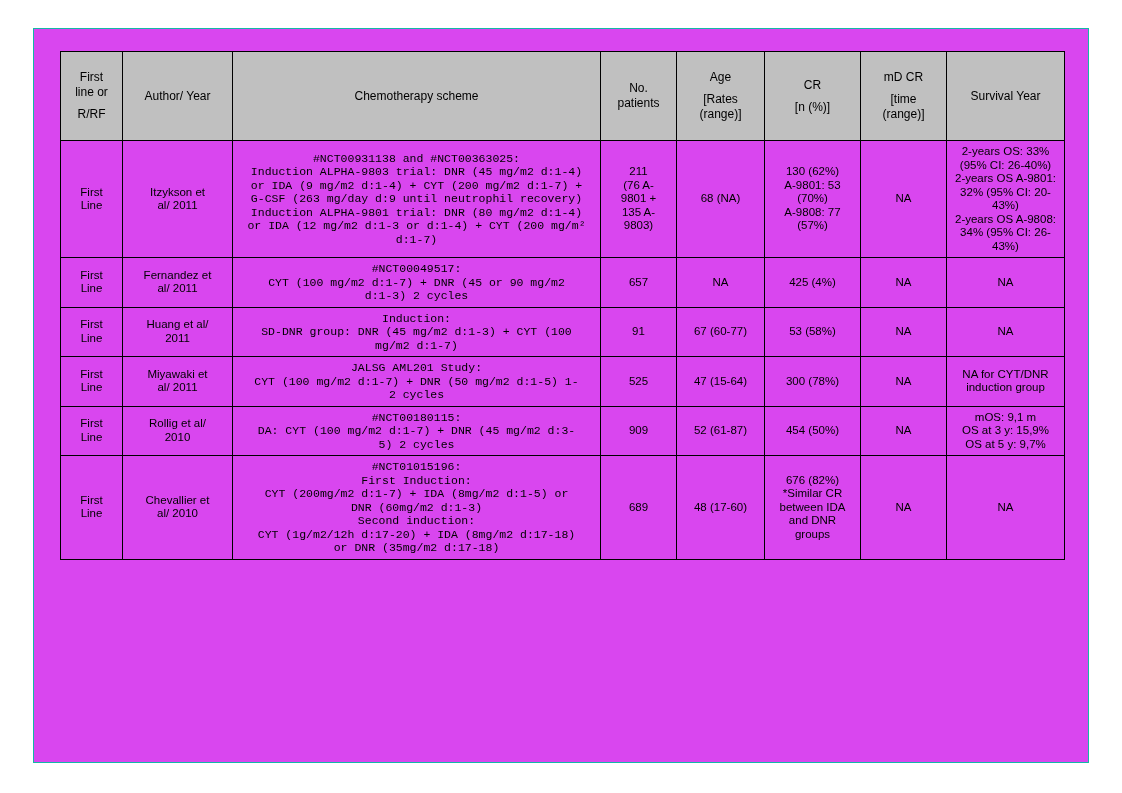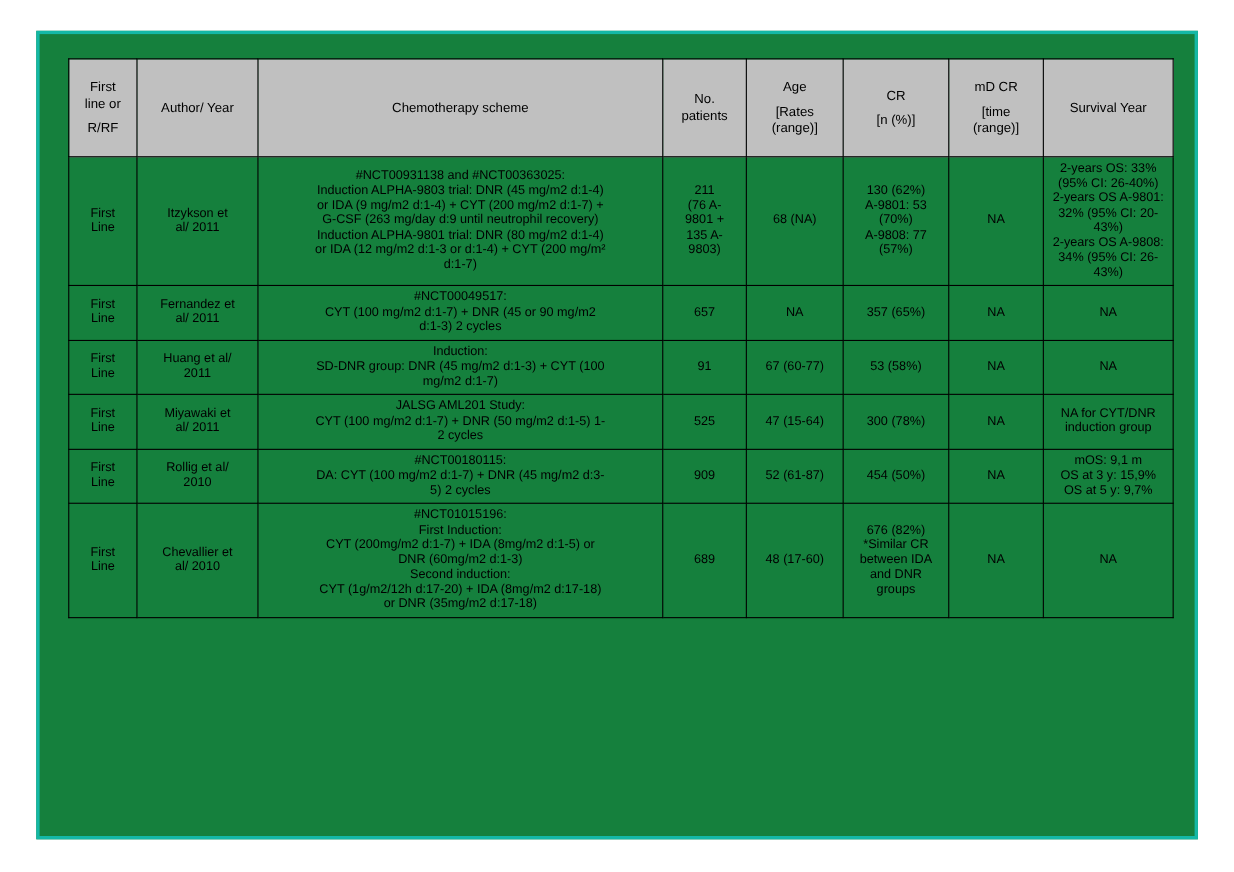--- a/index.html
+++ b/index.html
@@ -12,22 +12,22 @@
     height: 793px;
     font-family: "Liberation Sans", sans-serif;
     color: #000000;
   }
   .page {
     position: absolute;
     left: 33px;
     top: 28px;
     width: 1056px;
     height: 735px;
-    background: #15803d;
-    border: 3px solid #14b8a6;
+    background: #d946ef;
+    border: 1px solid #14b8a6;
     box-sizing: border-box;
   }
   .table-wrap {
     position: absolute;
     left: 26px;
     top: 22px;
     width: 1004px;
   }
   table.paper-table {
     border-collapse: collapse;
@@ -59,20 +59,21 @@
   .col-6 { width: 96px; }
   .col-7 { width: 86px; }
   .col-8 { width: 118px; }
 
   .hdr-stack { display: block; }
   .hdr-gap { display: block; height: 7px; }
 
   td.scheme {
     text-align: center;
     line-height: 13.5px;
+    font-family: Liberation Mono, monospace;
   }
   .page-number {
     position: absolute;
     left: 0;
     right: 0;
     bottom: 28px;
     text-align: center;
     font-size: 11.5px;
   }
 </style>
@@ -137,21 +138,21 @@
           <td>130 (62%)<br>A-9801: 53<br>(70%)<br>A-9808: 77<br>(57%)</td>
           <td>NA</td>
           <td>2-years OS: 33%<br>(95% CI: 26-40%)<br>2-years OS A-9801:<br>32% (95% CI: 20-<br>43%)<br>2-years OS A-9808:<br>34% (95% CI: 26-<br>43%)</td>
         </tr>
         <tr>
           <td>First<br>Line</td>
           <td>Fernandez et<br>al/ 2011</td>
           <td class="scheme">#NCT00049517:<br>CYT (100 mg/m2 d:1-7) + DNR (45 or 90 mg/m2<br>d:1-3) 2 cycles</td>
           <td>657</td>
           <td>NA</td>
-          <td>357 (65%)</td>
+          <td>425 (4%)</td>
           <td>NA</td>
           <td>NA</td>
         </tr>
         <tr>
           <td>First<br>Line</td>
           <td>Huang et al/<br>2011</td>
           <td class="scheme">Induction:<br>SD-DNR group: DNR (45 mg/m2 d:1-3) + CYT (100<br>mg/m2 d:1-7)</td>
           <td>91</td>
           <td>67 (60-77)</td>
           <td>53 (58%)</td>

